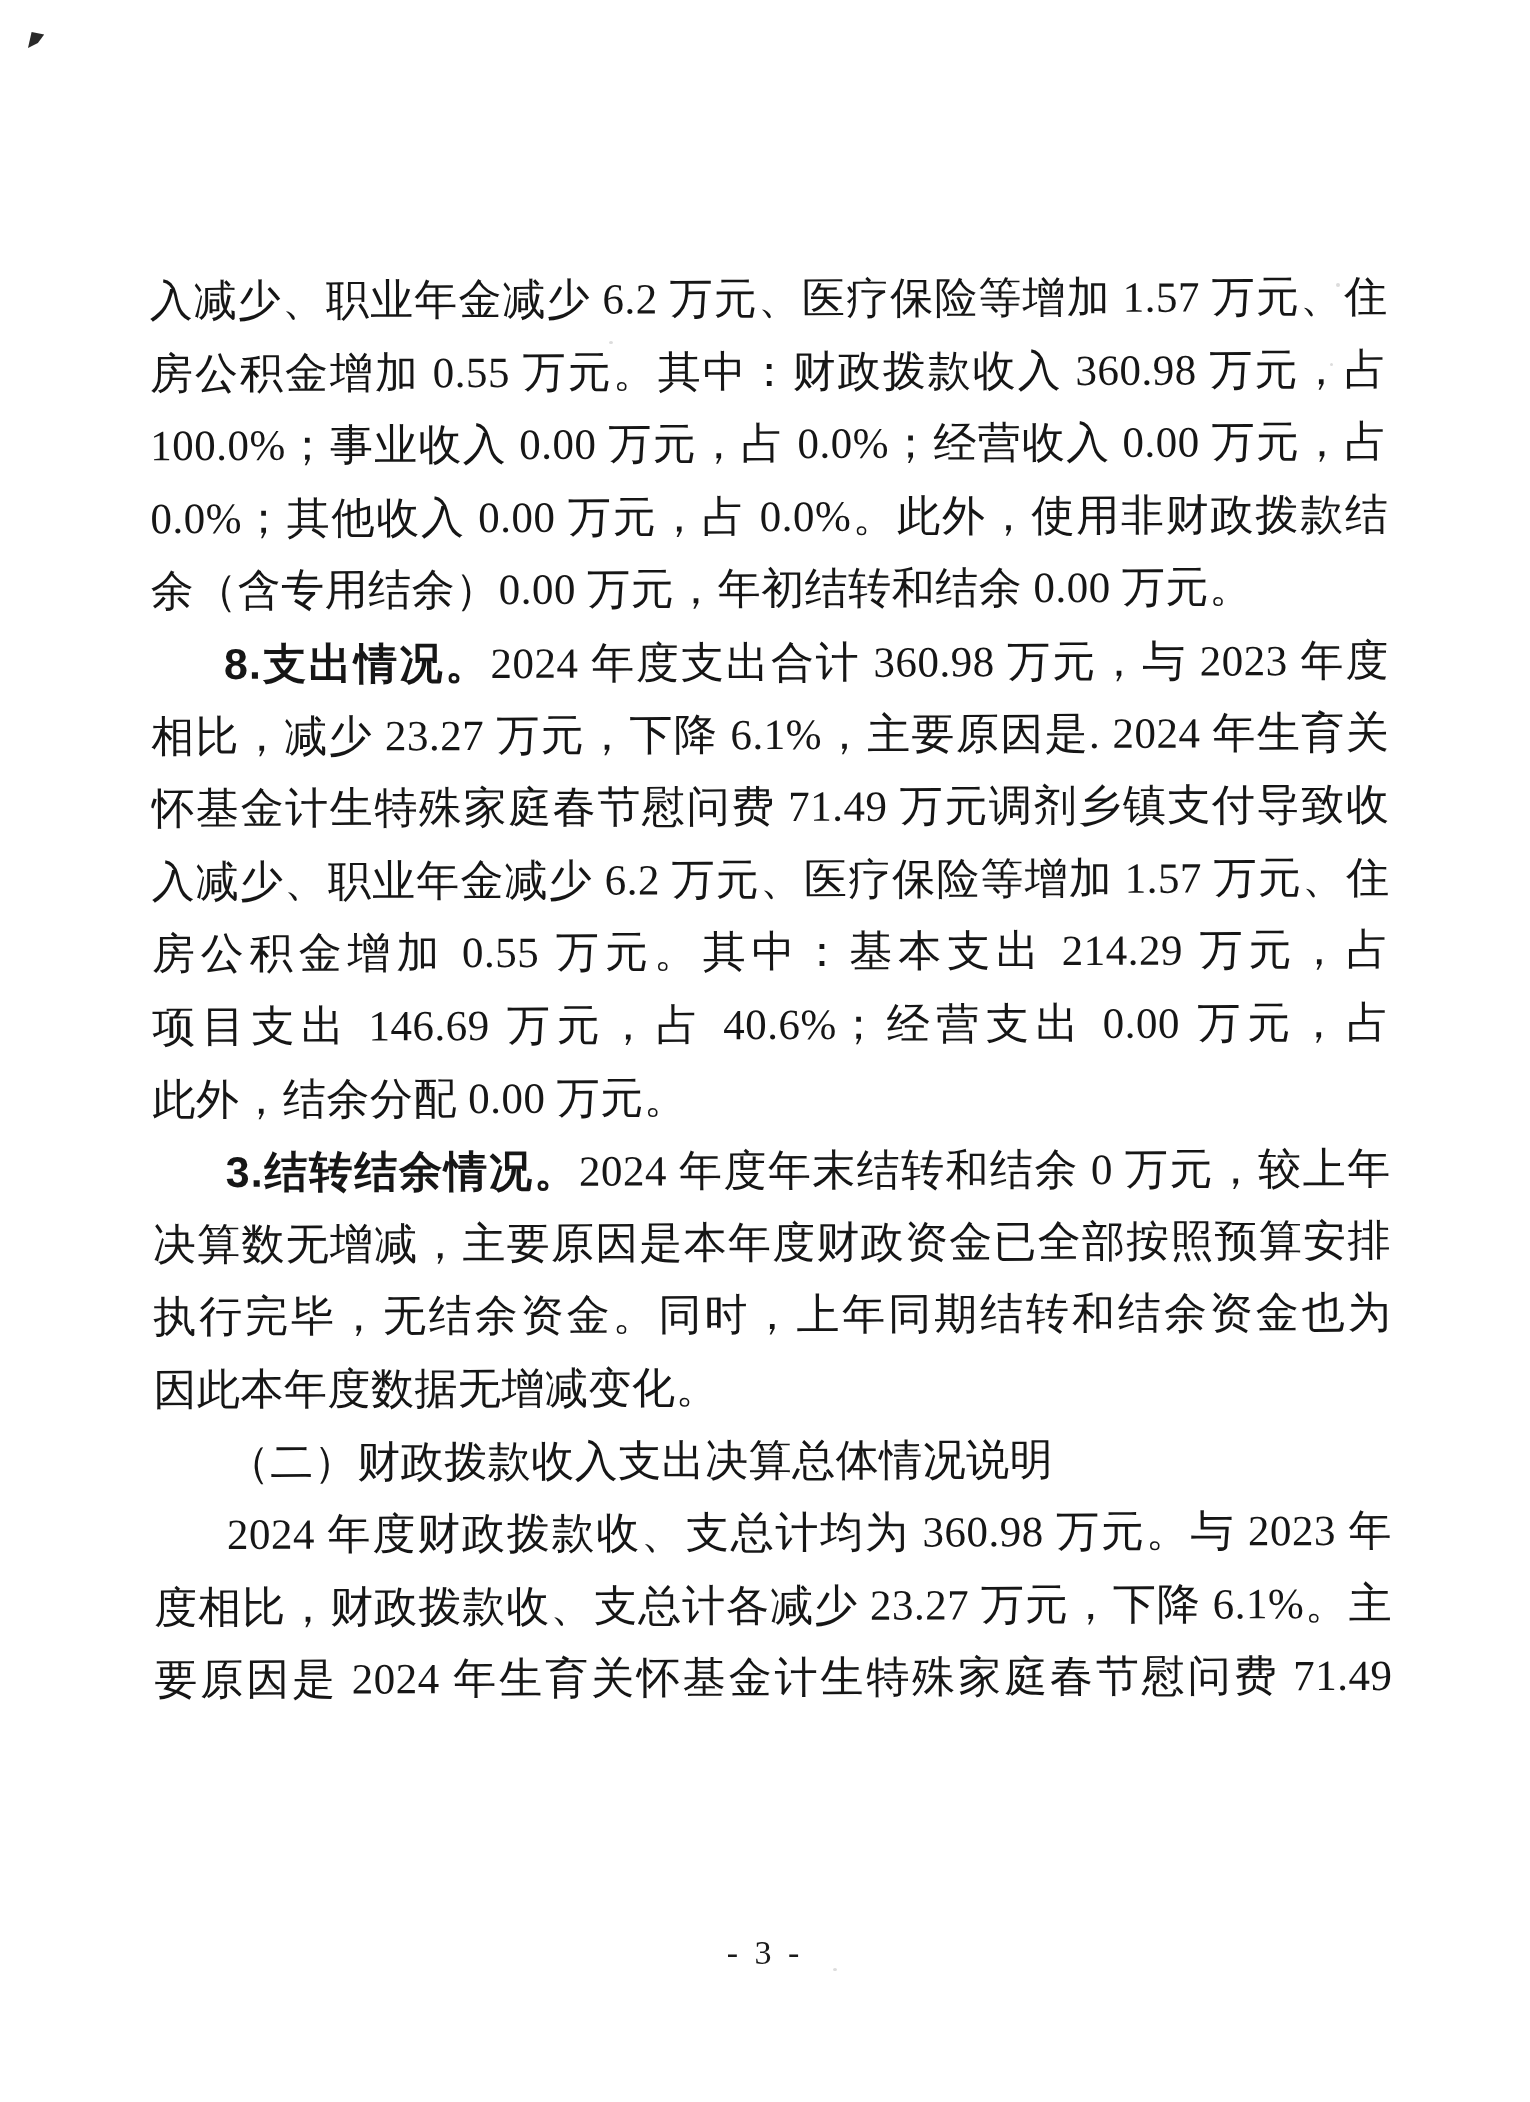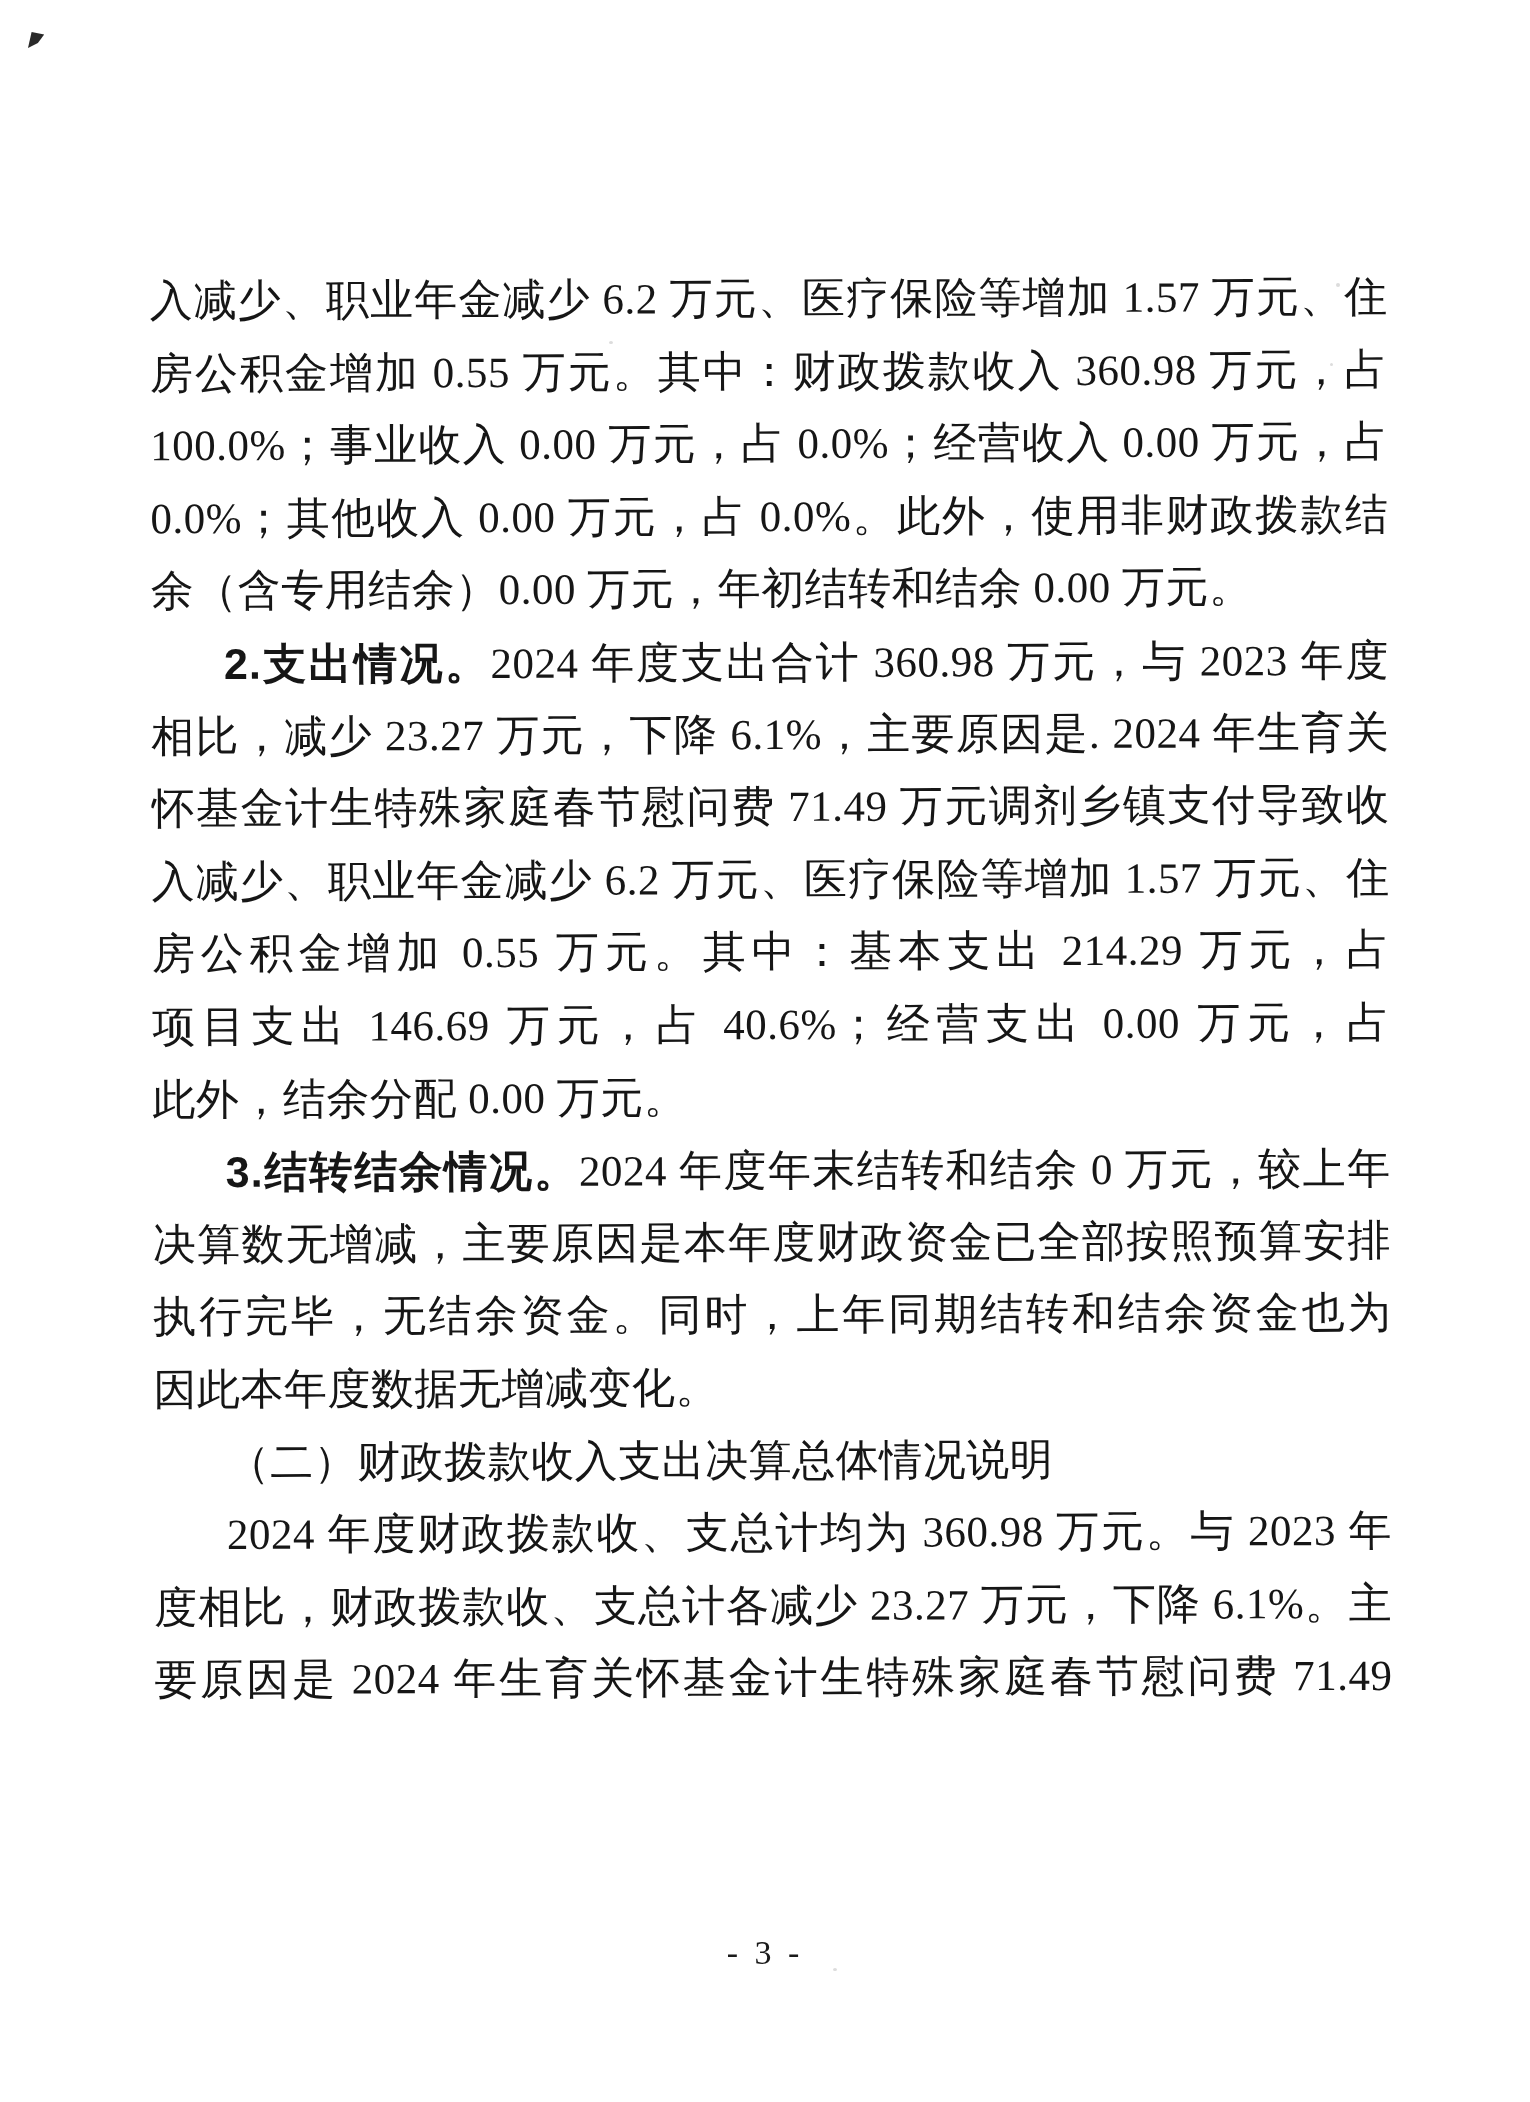--- a/index.html
+++ b/index.html
@@ -70,21 +70,21 @@
   <div class="speck" style="left:268px;top:1685px;width:5px;height:4px;"></div>
   <div class="speck" style="left:833px;top:1968px;width:4px;height:3px;"></div>
 
   <div class="textblock">
     <div class="line j"><span>入减少、职业年金减少 6.2 万元、医疗保险等增加 1.57 万元、住</span></div>
     <div class="line j"><span>房公积金增加 0.55 万元。其中：财政拨款收入 360.98 万元，占</span></div>
     <div class="line j"><span>100.0%；事业收入 0.00 万元，占 0.0%；经营收入 0.00 万元，占</span></div>
     <div class="line j"><span>0.0%；其他收入 0.00 万元，占 0.0%。此外，使用非财政拨款结</span></div>
     <div class="line end"><span>余（含专用结余）0.00 万元，年初结转和结余 0.00 万元。</span></div>
 
-    <div class="line j ind"><b class="lead">2.支出情况。</b><span>2024 年度支出合计 360.98 万元，与 2023 年度</span></div>
+    <div class="line j ind"><b class="lead">8.支出情况。</b><span>2024 年度支出合计 360.98 万元，与 2023 年度</span></div>
     <div class="line j"><span>相比，减少 23.27 万元，下降 6.1%，主要原因是. 2024 年生育关</span></div>
     <div class="line j"><span>怀基金计生特殊家庭春节慰问费 71.49 万元调剂乡镇支付导致收</span></div>
     <div class="line j"><span>入减少、职业年金减少 6.2 万元、医疗保险等增加 1.57 万元、住</span></div>
     <div class="line j"><span>房公积金增加 0.55 万元。其中：基本支出 214.29 万元，占 59.4%；</span></div>
     <div class="line j"><span>项目支出 146.69 万元，占 40.6%；经营支出 0.00 万元，占 0.0%。</span></div>
     <div class="line end"><span>此外，结余分配 0.00 万元。</span></div>
 
     <div class="line j ind"><b class="lead">3.结转结余情况。</b><span>2024 年度年末结转和结余 0 万元，较上年</span></div>
     <div class="line j"><span>决算数无增减，主要原因是本年度财政资金已全部按照预算安排</span></div>
     <div class="line j"><span>执行完毕，无结余资金。同时，上年同期结转和结余资金也为零，</span></div>

